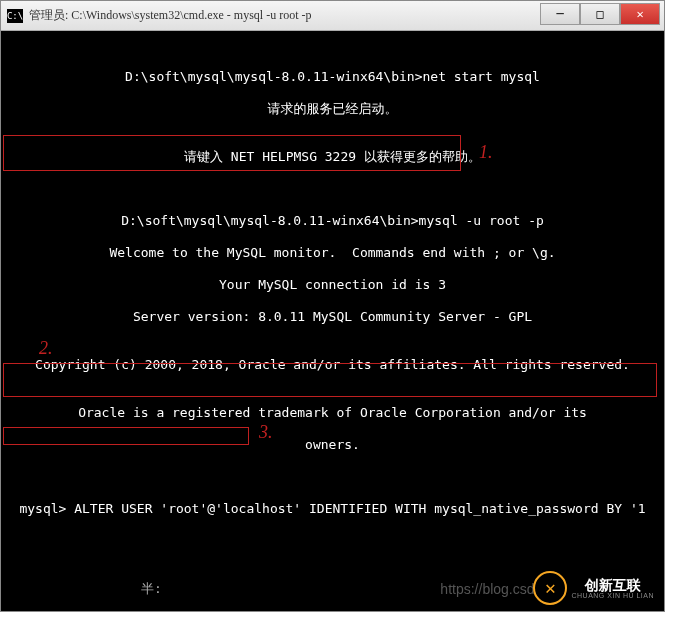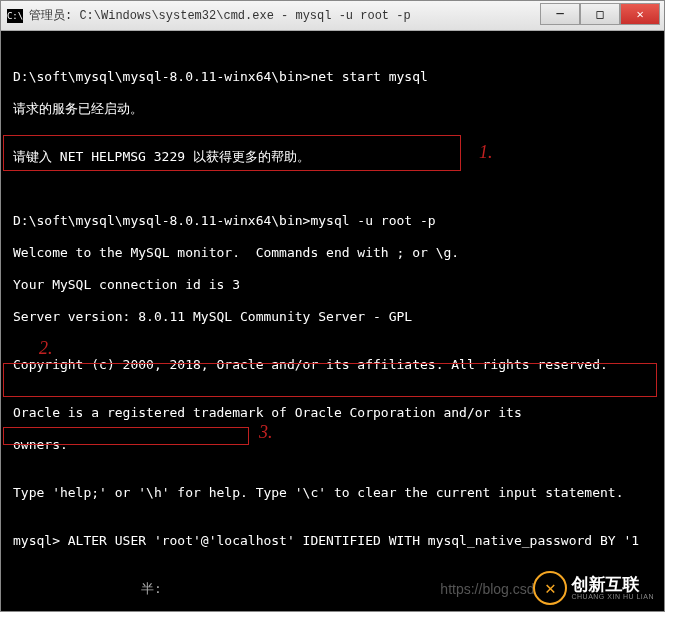--- a/index.html
+++ b/index.html
@@ -35,21 +35,21 @@
       font-size: 9px;
       display: flex;
       align-items: center;
       justify-content: center;
       margin-right: 6px;
       font-family: Consolas, monospace;
     }
     .title-text {
       font-size: 12px;
       color: #333;
-      font-family: Liberation Mono, monospace;
+      font-family: Liberation Serif, serif;
       text-align: center;
     }
     .window-controls {
       position: absolute;
       right: 4px;
       top: 2px;
       display: flex;
       gap: 0;
     }
     .ctrl-btn {
@@ -71,20 +71,21 @@
       background: #000;
       color: #fff;
       height: 580px;
       padding: 6px 12px;
       font-family: 'SimSun', 'Consolas', monospace;
       font-size: 13px;
       line-height: 16px;
       white-space: pre;
       position: relative;
       overflow: hidden;
+      text-align: center;
     }
     .line { white-space: pre; }
     .box-red {
       position: absolute;
       border: 1.5px solid #c02020;
       pointer-events: none;
     }
     .anno {
       position: absolute;
       color: #c02020;
@@ -127,21 +128,21 @@
       justify-content: center;
       color: #f5a623;
       font-size: 18px;
       font-weight: bold;
     }
     .logo-text {
       display: flex;
       flex-direction: column;
       line-height: 1;
     }
-    .logo-cn { color: #fff; font-size: 17px; font-weight: bold; font-family: 'SimHei', sans-serif; }
+    .logo-cn { color: #fff; font-size: 14px; font-weight: bold; font-family: 'SimHei', sans-serif; }
     .logo-en { color: #888; font-size: 7px; letter-spacing: 0.5px; font-family: Arial; }
   </style>
 </head>
 <body>
 
 <div class="window">
   <div class="titlebar">
     <div class="title-icon">C:\</div>
     <div class="title-text">管理员: C:\Windows\system32\cmd.exe - mysql  -u root -p</div>
     <div class="window-controls">
@@ -162,21 +163,20 @@
 <div class="line">D:\soft\mysql\mysql-8.0.11-winx64\bin&gt;mysql -u root -p</div>
 <div class="line">Welcome to the MySQL monitor.  Commands end with ; or \g.</div>
 <div class="line">Your MySQL connection id is 3</div>
 <div class="line">Server version: 8.0.11 MySQL Community Server - GPL</div>
 <div class="line"></div>
 <div class="line">Copyright (c) 2000, 2018, Oracle and/or its affiliates. All rights reserved.</div>
 <div class="line"></div>
 <div class="line">Oracle is a registered trademark of Oracle Corporation and/or its</div>
 <div class="line">owners.</div>
 <div class="line"></div>
-<div class="line">Type 'help;' or '\h' for help. Type '\c' to clear the current input statement.</div>
 <div class="line"></div>
 <div class="line">mysql&gt; ALTER USER 'root'@'localhost' IDENTIFIED WITH mysql_native_password BY '1</div>
 
 
 <div class="line"></div>
 
 
 <div class="line"></div>
 
 

